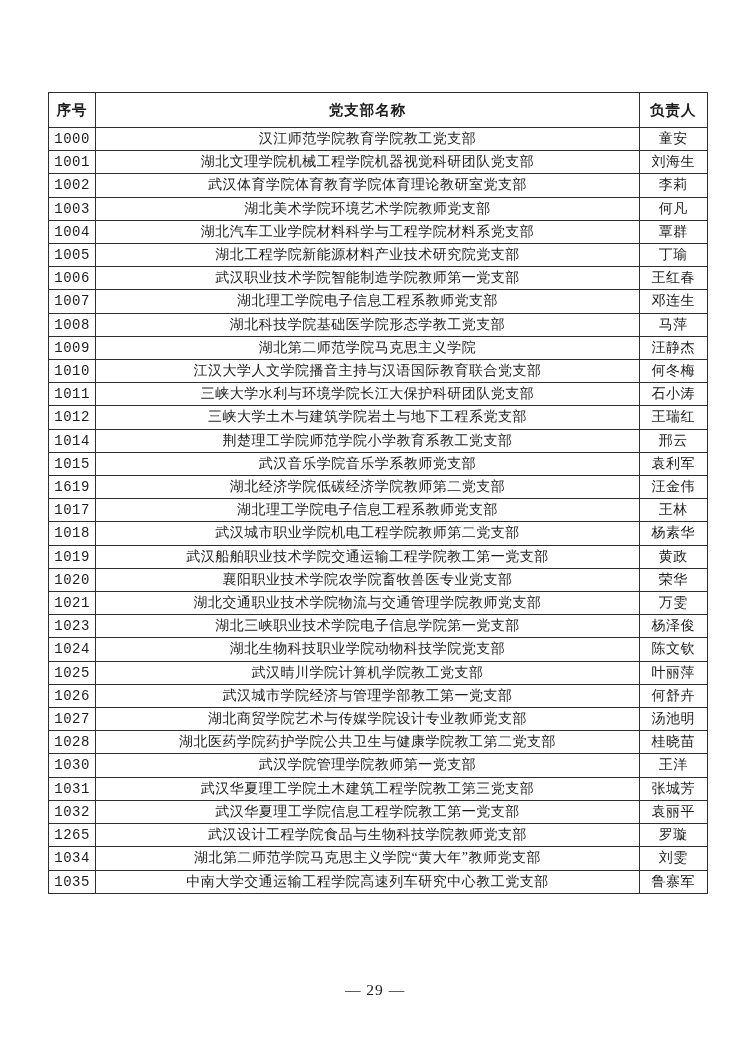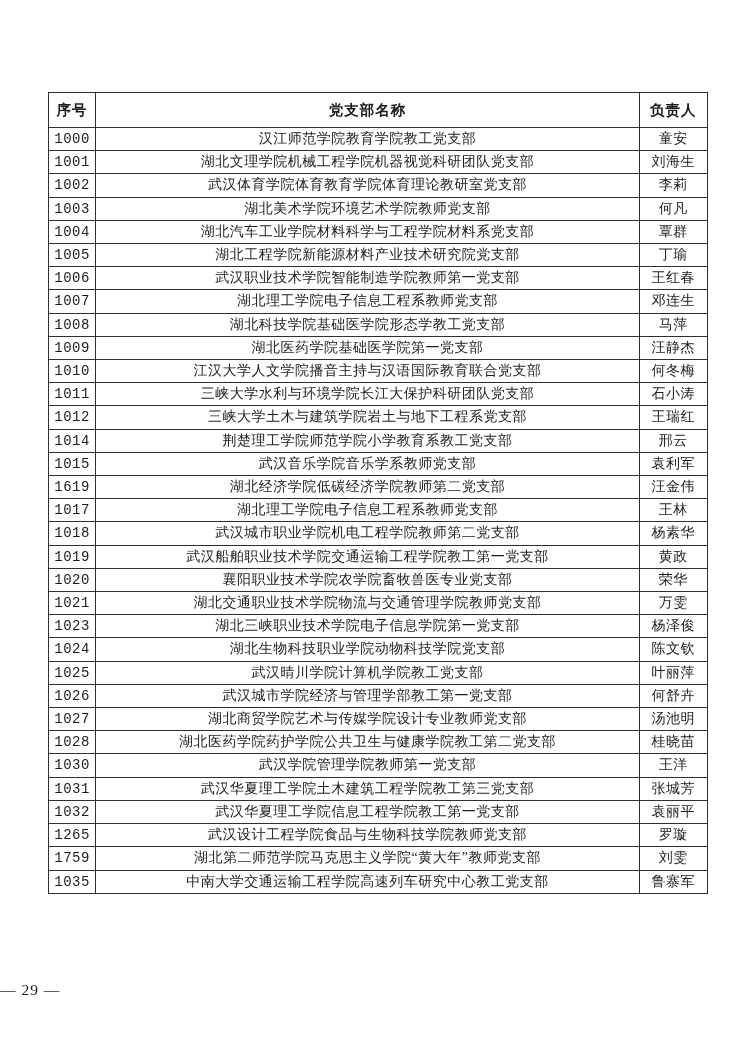--- a/index.html
+++ b/index.html
@@ -56,20 +56,21 @@
     letter-spacing: 0.5px;
   }
   .cell-name, .cell-leader {
     letter-spacing: 0.5px;
   }
   .page-footer {
     position: absolute;
     top: 981px;
     left: 0;
     width: 750px;
+    text-align: center;
     font-size: 15.5px;
     letter-spacing: 1px;
     color: #1c1c1c;
   }
 </style>
 </head>
 <body>
 
 <div class="page">
 
@@ -127,21 +128,21 @@
       <td class="cell-name">湖北理工学院电子信息工程系教师党支部</td>
       <td class="cell-leader">邓连生</td>
     </tr>
         <tr>
       <td class="cell-id">1008</td>
       <td class="cell-name">湖北科技学院基础医学院形态学教工党支部</td>
       <td class="cell-leader">马萍</td>
     </tr>
         <tr>
       <td class="cell-id">1009</td>
-      <td class="cell-name">湖北医药学院基础医学院第一党支部</td>
+      <td class="cell-name">湖北第二师范学院马克思主义学院</td>
       <td class="cell-leader">汪静杰</td>
     </tr>
         <tr>
       <td class="cell-id">1010</td>
       <td class="cell-name">江汉大学人文学院播音主持与汉语国际教育联合党支部</td>
       <td class="cell-leader">何冬梅</td>
     </tr>
         <tr>
       <td class="cell-id">1011</td>
       <td class="cell-name">三峡大学水利与环境学院长江大保护科研团队党支部</td>
@@ -236,21 +237,21 @@
       <td class="cell-id">1032</td>
       <td class="cell-name">武汉华夏理工学院信息工程学院教工第一党支部</td>
       <td class="cell-leader">袁丽平</td>
     </tr>
         <tr>
       <td class="cell-id">1265</td>
       <td class="cell-name">武汉设计工程学院食品与生物科技学院教师党支部</td>
       <td class="cell-leader">罗璇</td>
     </tr>
         <tr>
-      <td class="cell-id">1759</td>
+      <td class="cell-id">1034</td>
       <td class="cell-name">湖北第二师范学院马克思主义学院“黄大年”教师党支部</td>
       <td class="cell-leader">刘雯</td>
     </tr>
         <tr>
       <td class="cell-id">1035</td>
       <td class="cell-name">中南大学交通运输工程学院高速列车研究中心教工党支部</td>
       <td class="cell-leader">鲁寨军</td>
     </tr>
       </tbody>
   </table>

